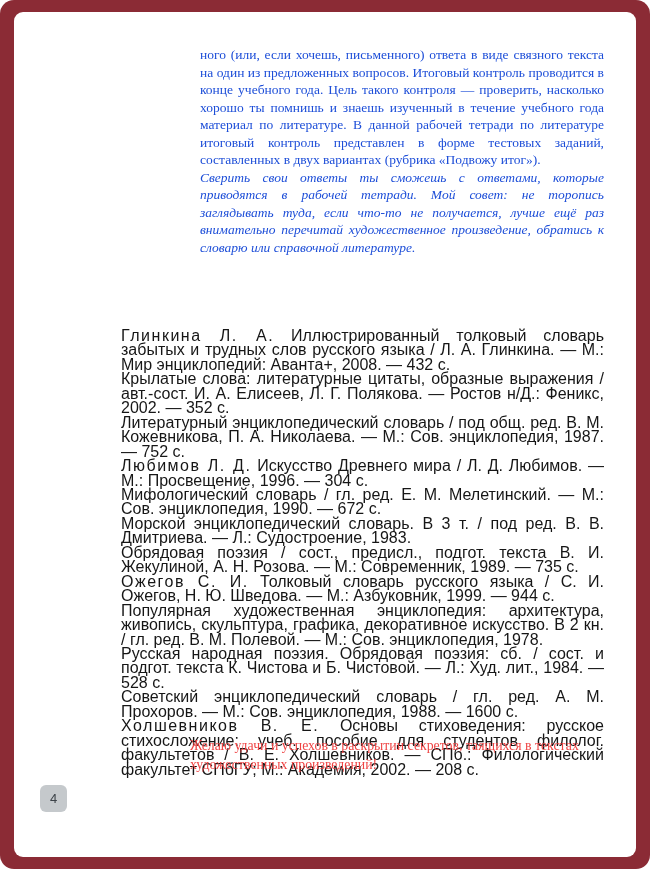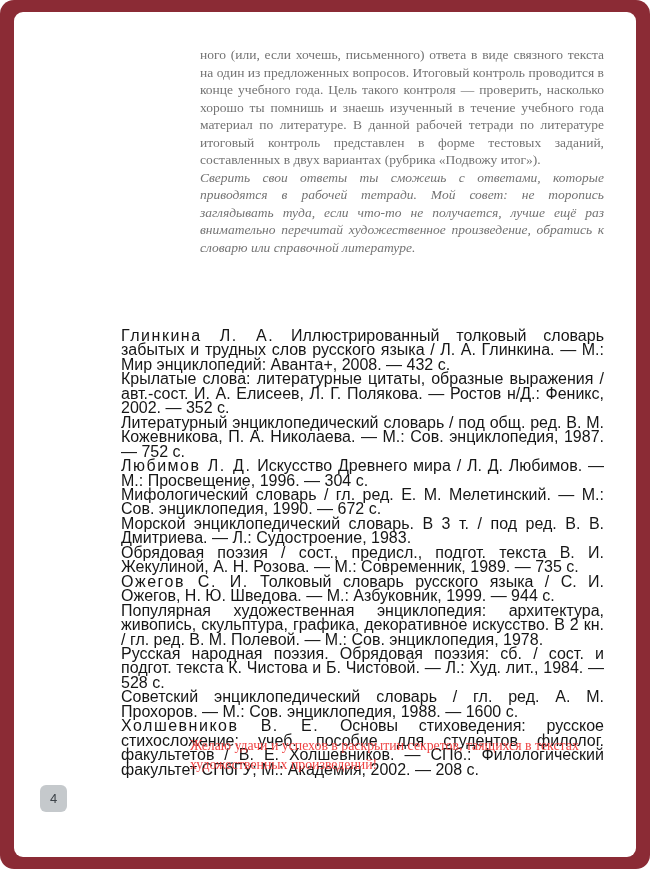--- a/index.html
+++ b/index.html
@@ -22,21 +22,21 @@
     background: #ffffff;
     border-radius: 9px;
   }
   .intro {
     position: absolute;
     left: 186px; top: 34px;
     width: 404px;
     font-size: 13.5px;
     line-height: 17.5px;
     text-align: justify;
-    color: #737373;
+    color: #1d4ed8;
   }
   .intro p + p { margin-top: 0; font-style: italic; }
   .bibliography {
     position: absolute;
     left: 107px; top: 317px;
     width: 483px;
     font-family: "Liberation Sans", sans-serif;
     font-size: 16px;
     line-height: 14.45px;
     text-align: justify;

